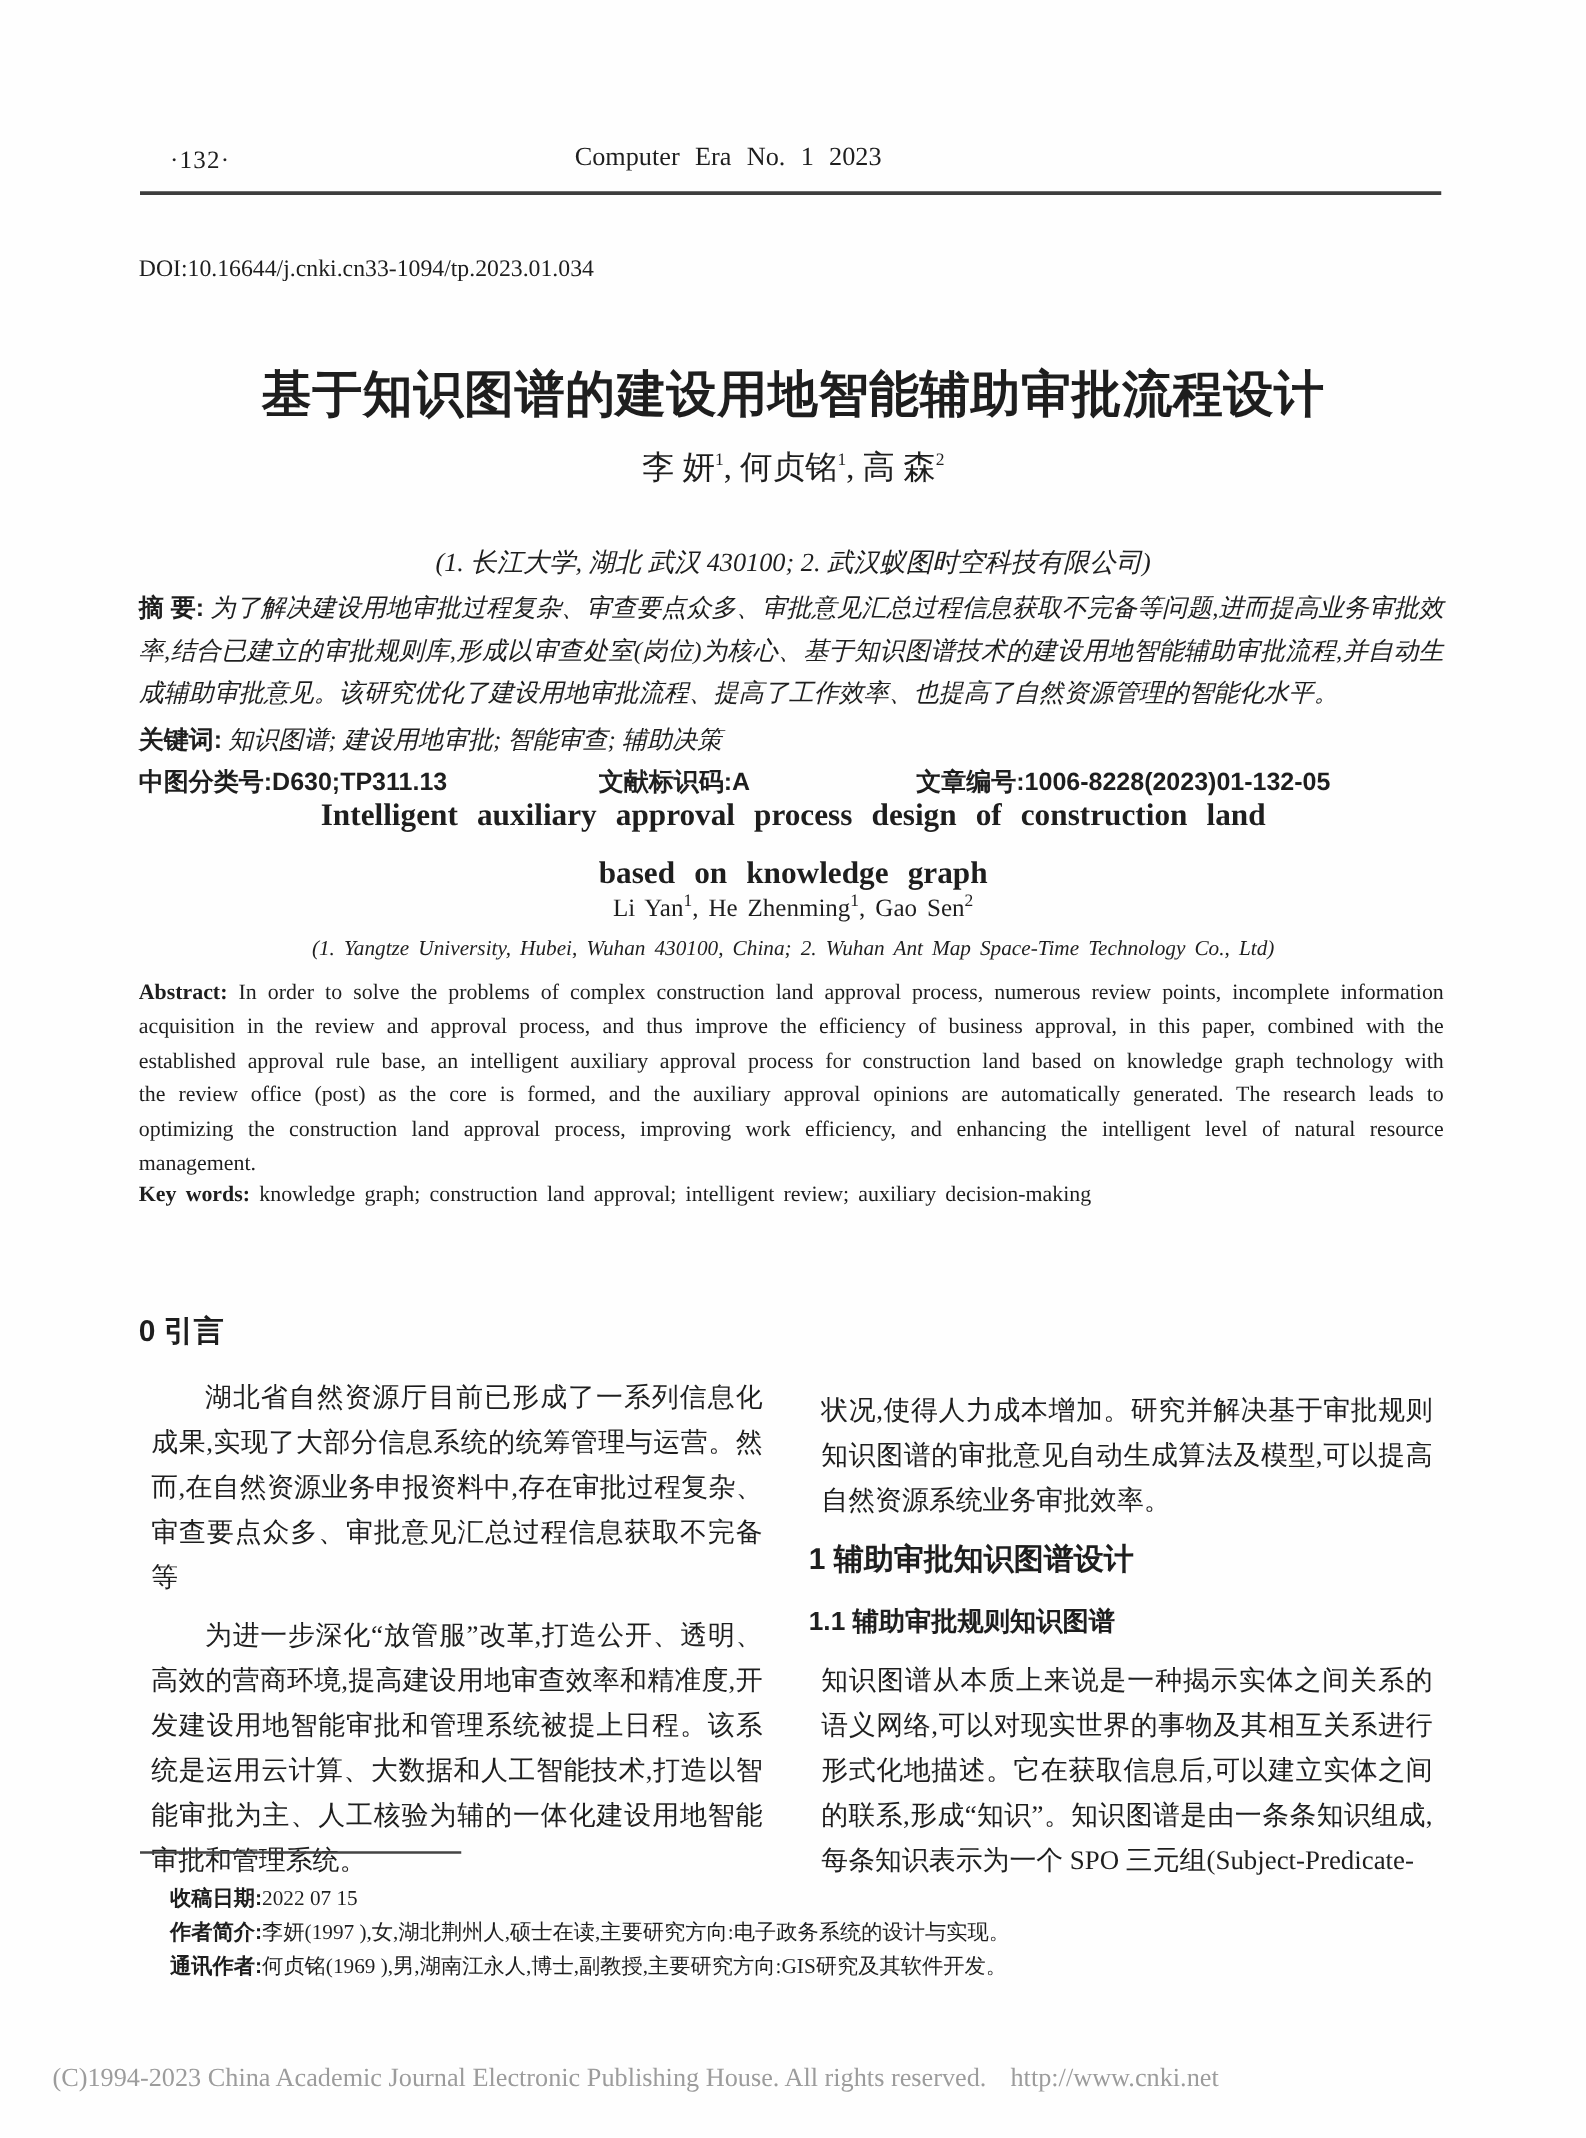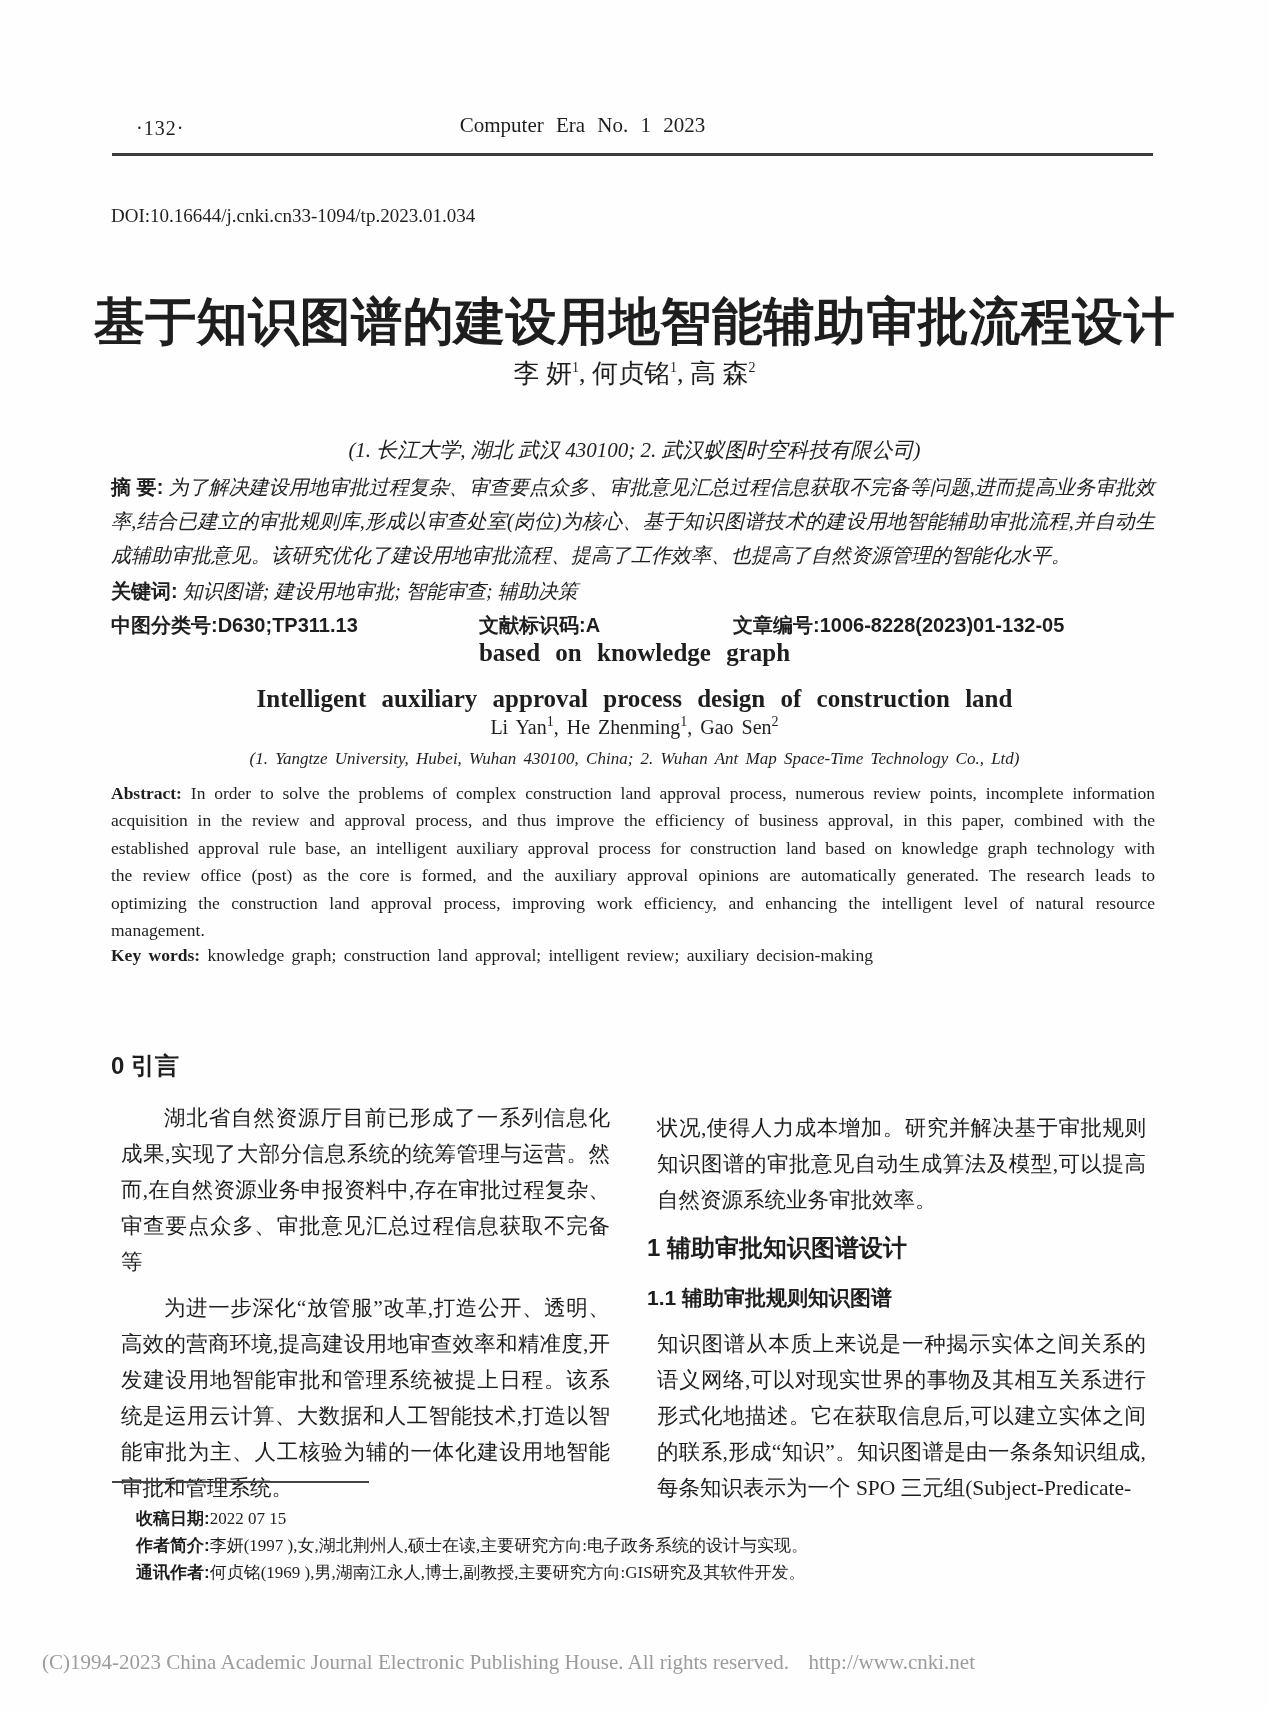--- a/index.html
+++ b/index.html
@@ -9,21 +9,21 @@
     overflow:hidden;
   }
 
   .header-pagenum { position:absolute; top:117px; left:136px; font-size:20px; letter-spacing:1px; }
   .header-journal { position:absolute; top:113px; left:0; width:1165px; text-align:center; font-size:21px; word-spacing:7px; }
   .top-rule { position:absolute; top:153px; left:112px; width:1041px; height:3px; background:#3d3d3d; }
 
   .doi { position:absolute; top:205px; left:111px; font-size:19px; }
 
   .title-zh { position:absolute; top:288px; left:0; width:100%; text-align:center;
-              font-size:51px; font-weight:bold; letter-spacing:0.5px;
+              font-size:40px; font-weight:bold; letter-spacing:0.5px;
               font-family:"Liberation Sans","DejaVu Sans",sans-serif; }
   .authors-zh { position:absolute; top:356px; left:0; width:100%; text-align:center; font-size:26px; }
   .authors-zh sup, .authors-en sup { font-size:14px; }
   .affil-zh { position:absolute; top:436px; left:0; width:100%; text-align:center; font-size:21px; font-style:italic; }
 
   .abstract-zh { position:absolute; top:470px; left:111px; width:1044px; font-size:20px;
                  line-height:34px; text-align:justify; font-style:italic; }
   .block-label { font-style:normal; font-weight:bold; font-family:"Liberation Sans","DejaVu Sans",sans-serif; }
   .keywords-zh { position:absolute; top:578px; left:111px; width:1044px; font-size:20px; font-style:italic; }
 
@@ -87,22 +87,22 @@
     <span>知识图谱; 建设用地审批; 智能审查; 辅助决策</span>
   </div>
 
   <div class="meta-row">
     <span class="meta-clc">中图分类号:D630;TP311.13</span>
     <span class="meta-doc">文献标识码:A</span>
     <span class="meta-id">文章编号:1006-8228(2023)01-132-05</span>
   </div>
 
   <div class="title-en">
+    <div>Intelligent auxiliary approval process design of construction land</div>
     <div>based on knowledge graph</div>
-    <div>Intelligent auxiliary approval process design of construction land</div>
   </div>
 
   <div class="authors-en">
     <span>Li Yan</span><sup>1</sup><span>, He Zhenming</span><sup>1</sup><span>, Gao Sen</span><sup>2</sup>
   </div>
 
   <div class="affil-en">(1. Yangtze University, Hubei, Wuhan 430100, China; 2. Wuhan Ant Map Space-Time Technology Co., Ltd)</div>
 
   <div class="abstract-en">
     <span class="block-label" style="font-family:'Liberation Serif','DejaVu Serif',serif;">Abstract:</span>

